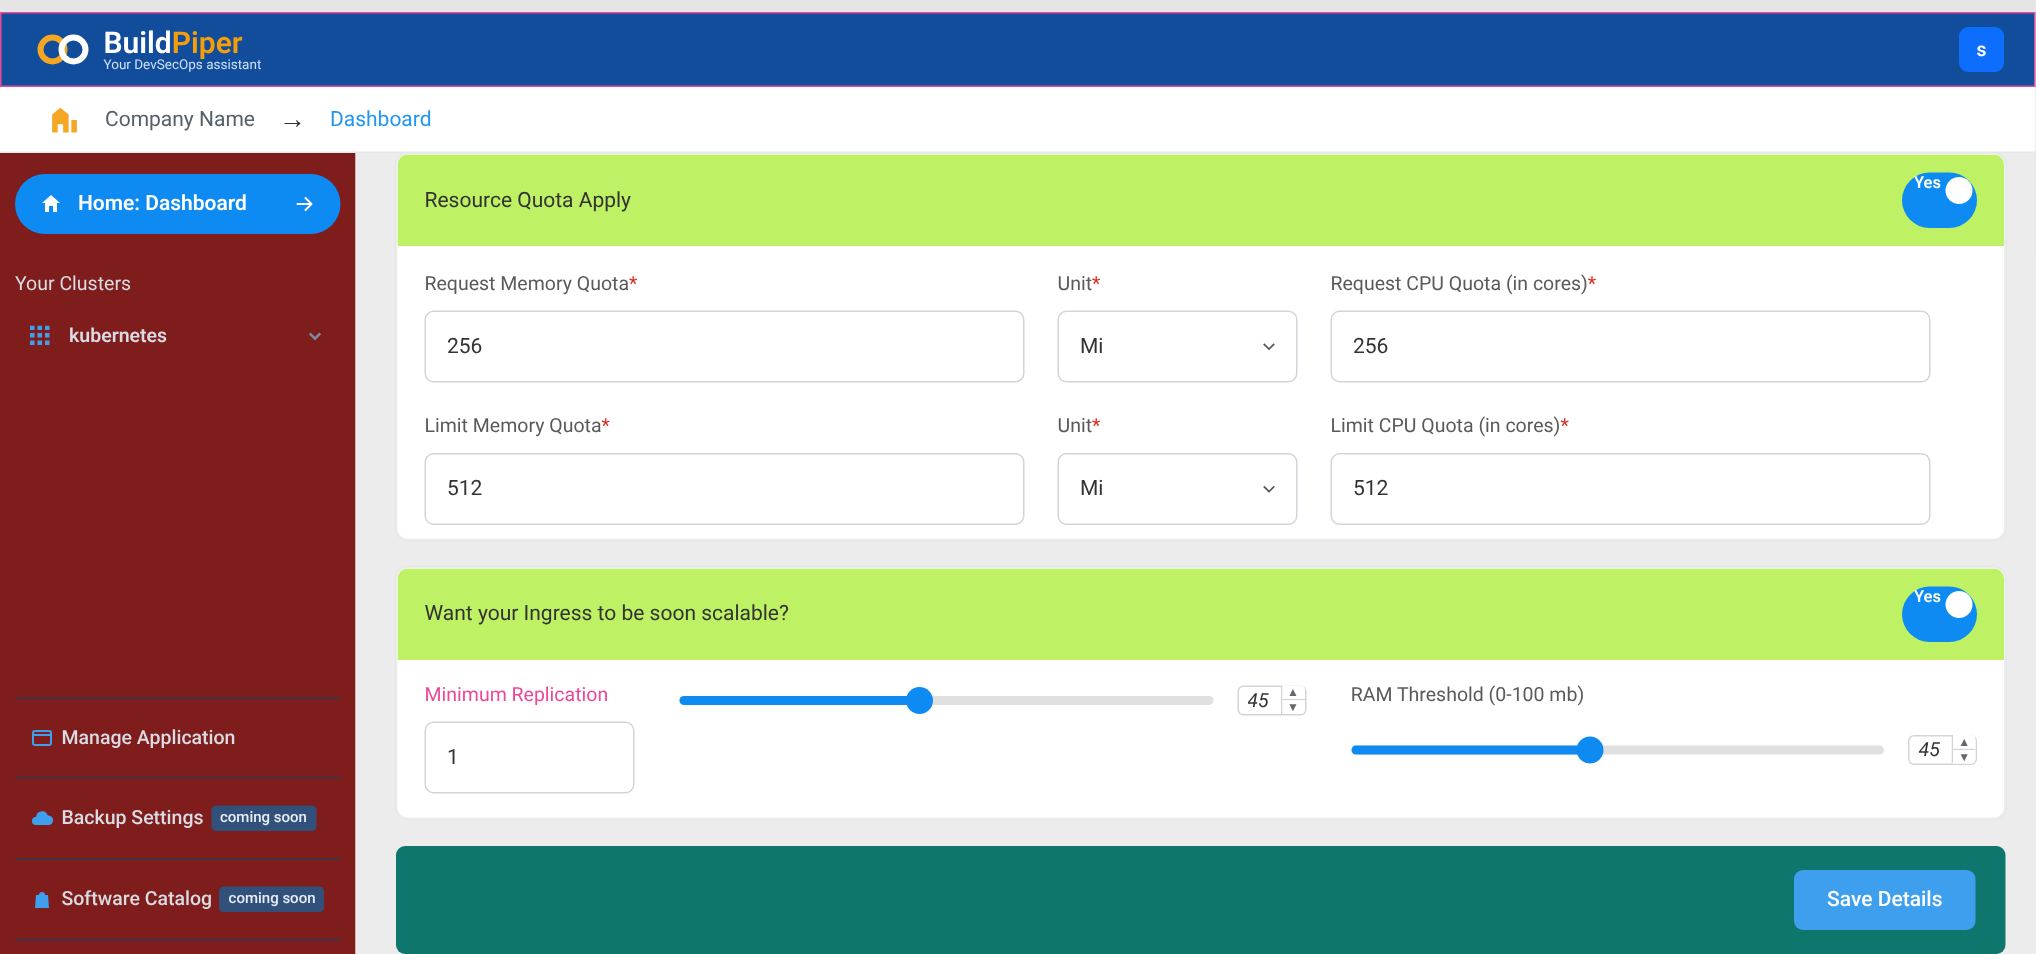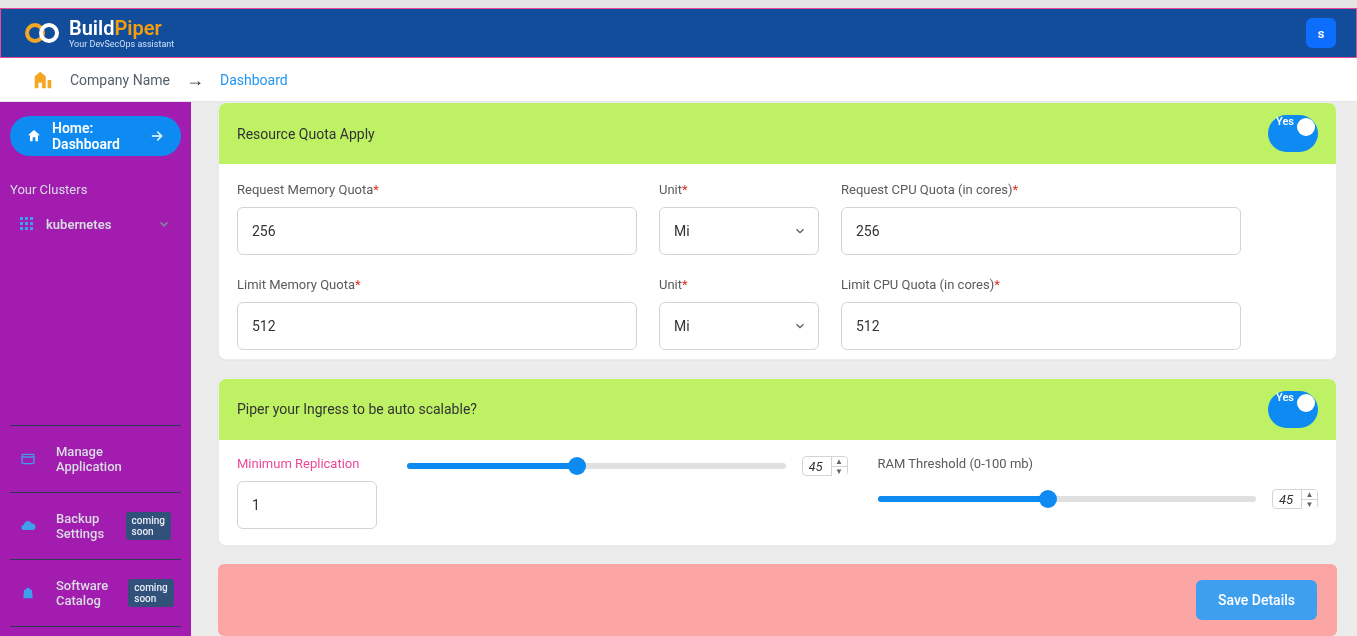--- a/index.html
+++ b/index.html
@@ -33,38 +33,38 @@
   height: 44px; background: #fff; display: flex; align-items: center;
   padding-left: 32px; gap: 16px; border-bottom: 1px solid #e5e7eb;
 }
 .crumb-icon { color: #f5a623; }
 .crumb-text { color: #55606a; font-size: 14px; }
 .crumb-arrow { color: #333; font-size: 18px; font-weight: 600; }
 .crumb-link { color: #2196f3; font-size: 14px; cursor: pointer; }
 
 .layout { display: flex; height: calc(636px - 58px - 44px); }
 .sidebar {
-  width: 191px; background: #a21caf; padding: 14px 10px 0 10px;
+  width: 237px; background: #7f1d1d; padding: 14px 10px 0 10px;
   display: flex; flex-direction: column; gap: 0;
 }
 .home-pill {
   background: #0d8bf2; color: #fff; border-radius: 30px; height: 40px;
   display: flex; align-items: center; padding: 0 16px; gap: 10px; cursor: pointer;
   font-size: 14px; font-weight: 600;
 }
 .home-pill .spacer { flex: 1; }
 .section-label { color: #d9dde3; font-size: 13px; margin: 26px 0 14px 0; padding-left: 0; }
 .cluster-item {
   display: flex; align-items: flex-start; gap: 12px; color: #d9dde3;
   font-size: 13px; font-weight: 600; padding: 6px 10px; cursor: pointer;
 }
 .cluster-item .chev { margin-left: auto; color: #7c8aa0; }
 .side-gap { flex: 1; min-height: 140px; }
 .side-item {
-  display: flex; align-items: center; gap: 20px; color: #d9dde3;
+  display: flex; align-items: center; gap: 5px; color: #d9dde3;
   font-size: 13px; font-weight: 500; padding: 18px 10px; cursor: pointer;
   border-top: 1px solid #2c3a50;
 }
 .side-item .badge {
   background: #31507a; color: #e8eef7; font-size: 10px; padding: 3px 6px;
   border-radius: 3px;
 }
 .side-item svg, .cluster-item svg, .home-pill svg { flex-shrink: 0; }
 
 .main {
@@ -125,21 +125,21 @@
 .spin-input {
   width: 46px; height: 20px; border: 1px solid #d1d5db; border-radius: 4px;
   text-align: left; padding-left: 6px; font-size: 13px; color: #333; font-style: italic;
 }
 .spin-btns { position: absolute; right: 1px; top: 1px; bottom: 1px; width: 16px; display: flex; flex-direction: column; }
 .spin-btn { flex:1; display:flex; align-items:center; justify-content:center; border-left: 1px solid #d1d5db; cursor:pointer; font-size:8px; color:#666; background:#fff;}
 .spin-btn:first-child { border-bottom: 1px solid #d1d5db; border-top-right-radius:3px;}
 .spin-btn:last-child { border-bottom-right-radius:3px;}
 
 .footer {
-  background: #fca5a5; margin: 0 20px 0 27px; border-radius: 6px;
+  background: #0f766e; margin: 0 20px 0 27px; border-radius: 6px;
   padding: 16px 20px; display: flex; justify-content: flex-end;
 }
 .save-btn {
   background: #3f9fef; color: #fff; border: none; border-radius: 6px;
   padding: 12px 22px; font-size: 14px; font-weight: 500; cursor: pointer;
 }
 
 
 .ic { display:inline-flex; }
 </style>
@@ -306,21 +306,21 @@
           <div class="form-field">
             <label><span>Limit CPU Quota (in cores)</span><span class="req">*</span></label>
             <input class="txt-input" value="512" style="">
           </div>
         </div>
       </div>
     </div>
 
     <div class="card">
       <div class="card-header">
-        <span>Piper your Ingress to be auto scalable?</span>
+        <span>Want your Ingress to be soon scalable?</span>
         <span class="hspacer"></span>
         <div class="toggle">
           <span class="tlabel">Yes</span>
           <span class="knob"></span>
         </div>
       </div>
       <div class="scalable-body">
         <div class="scalable-row">
           <div class="rep-field">
             <label>Minimum Replication</label>

